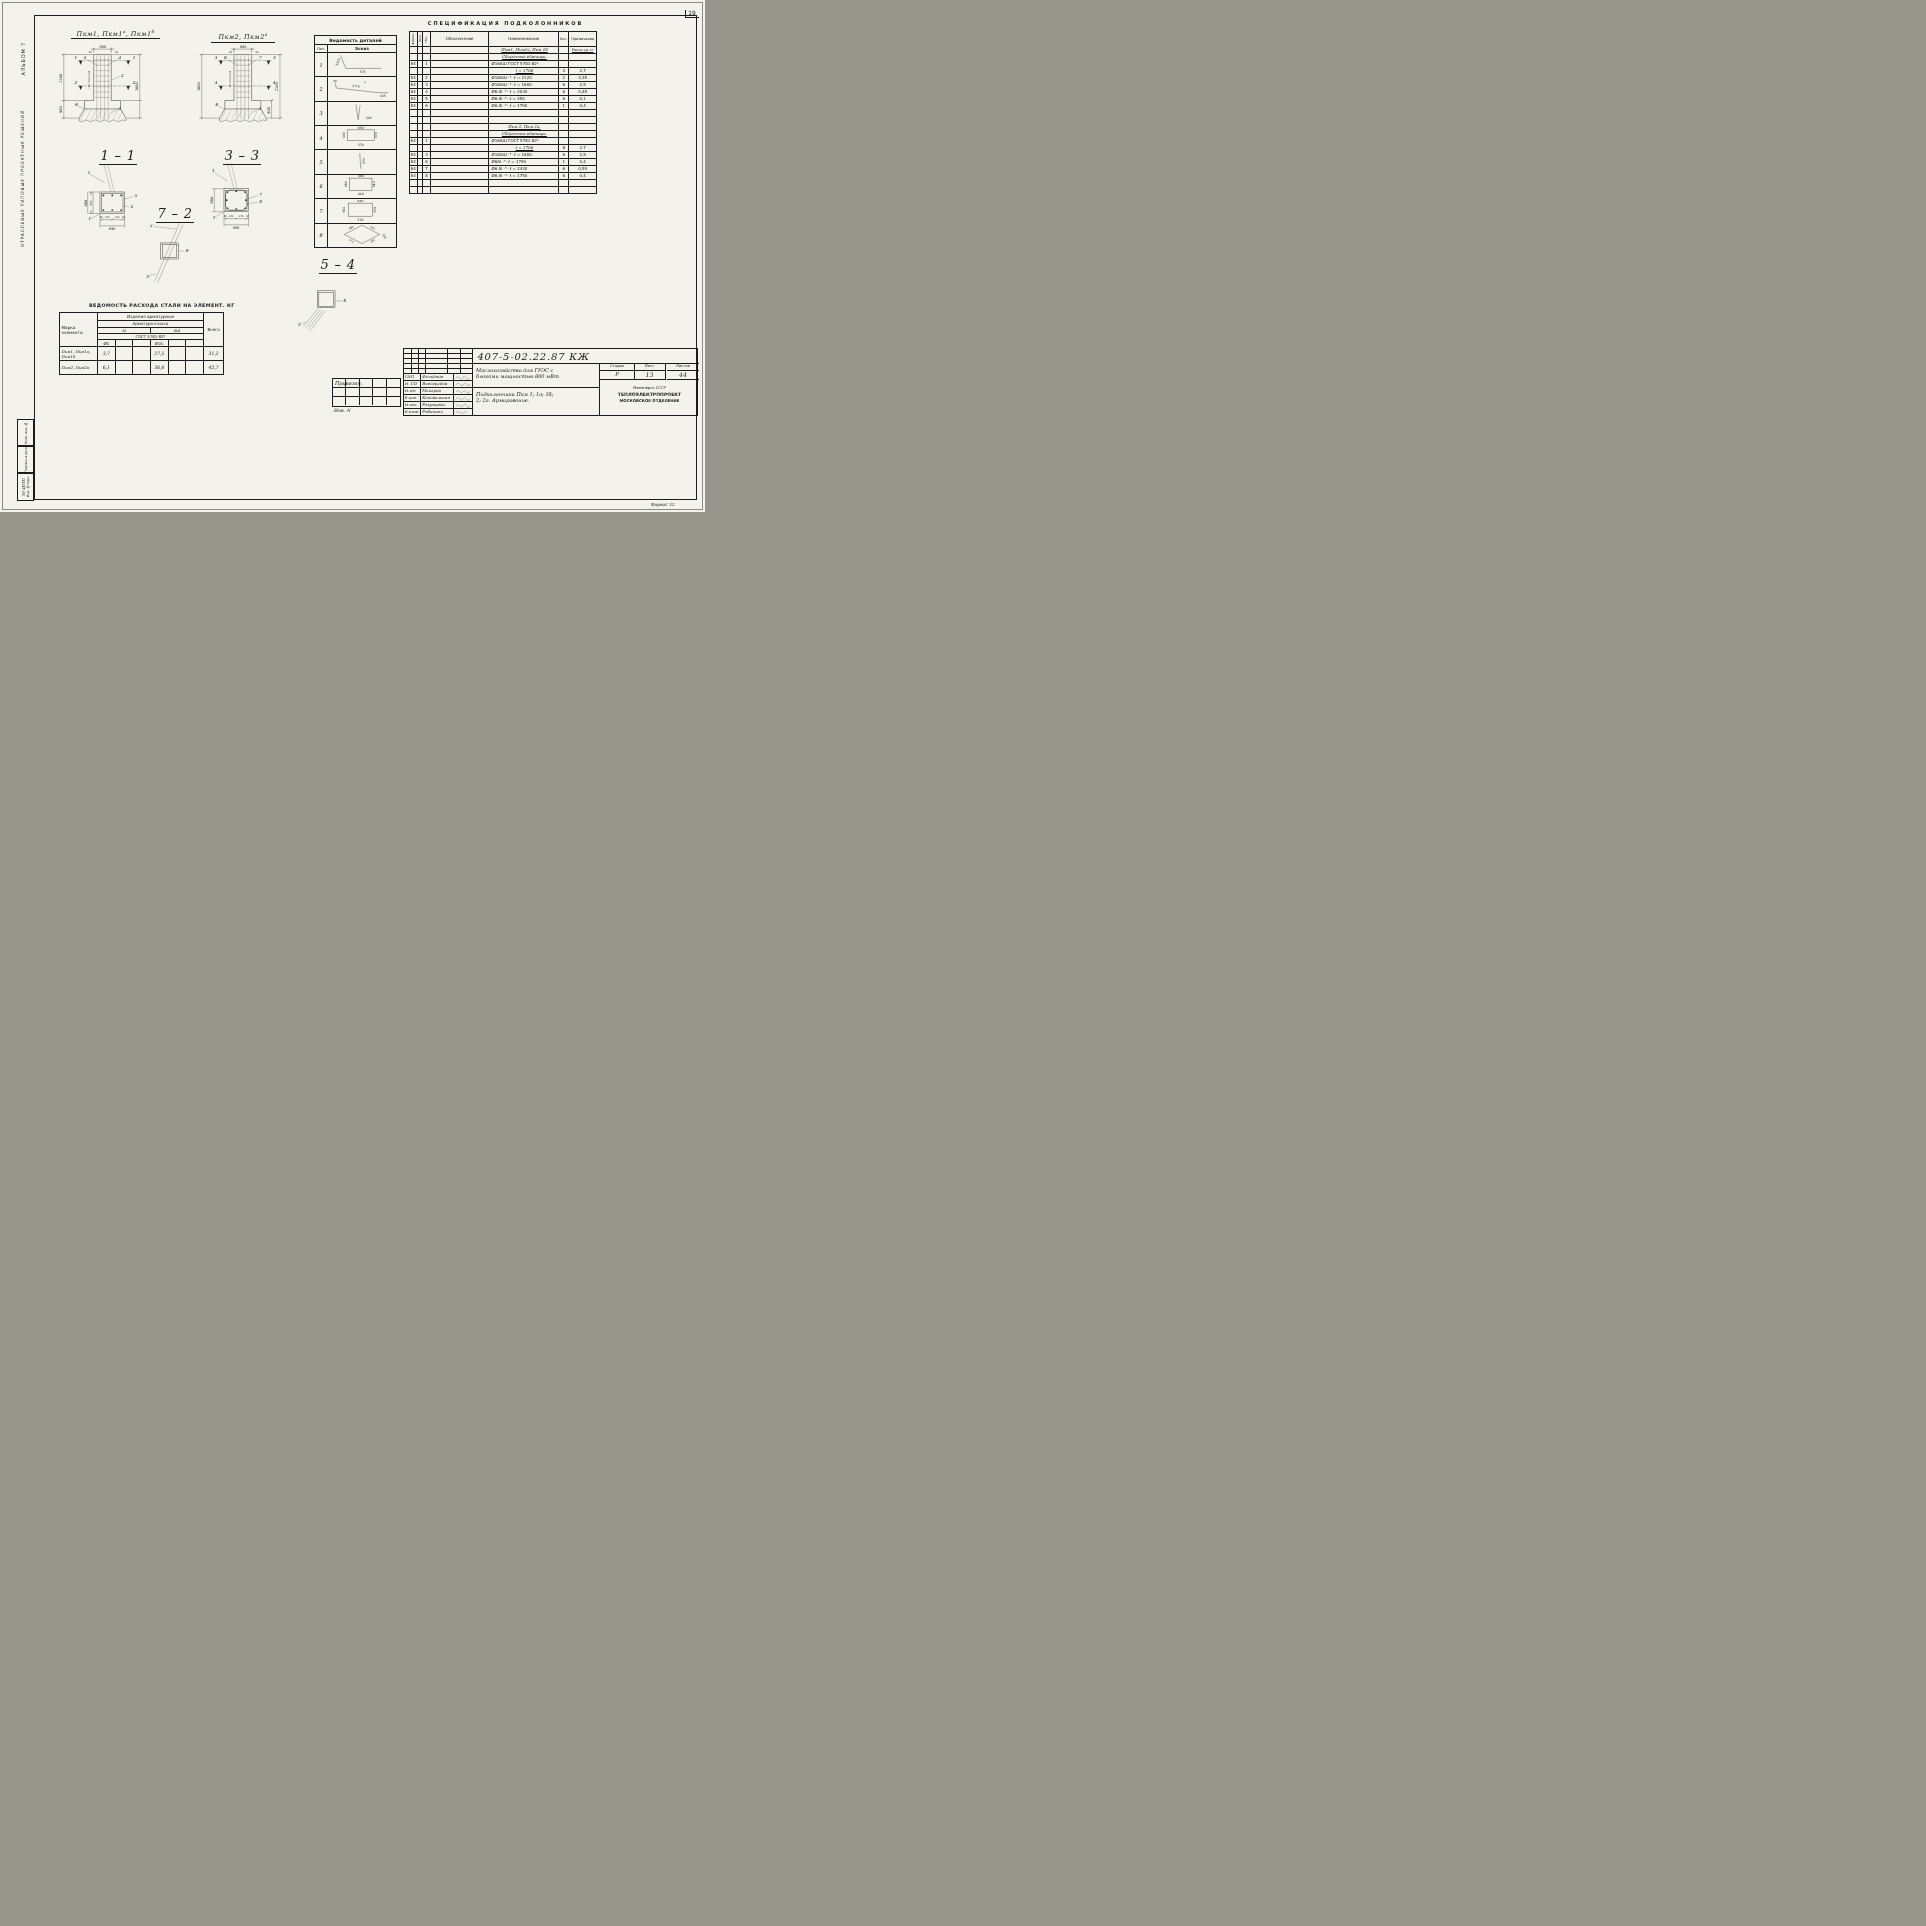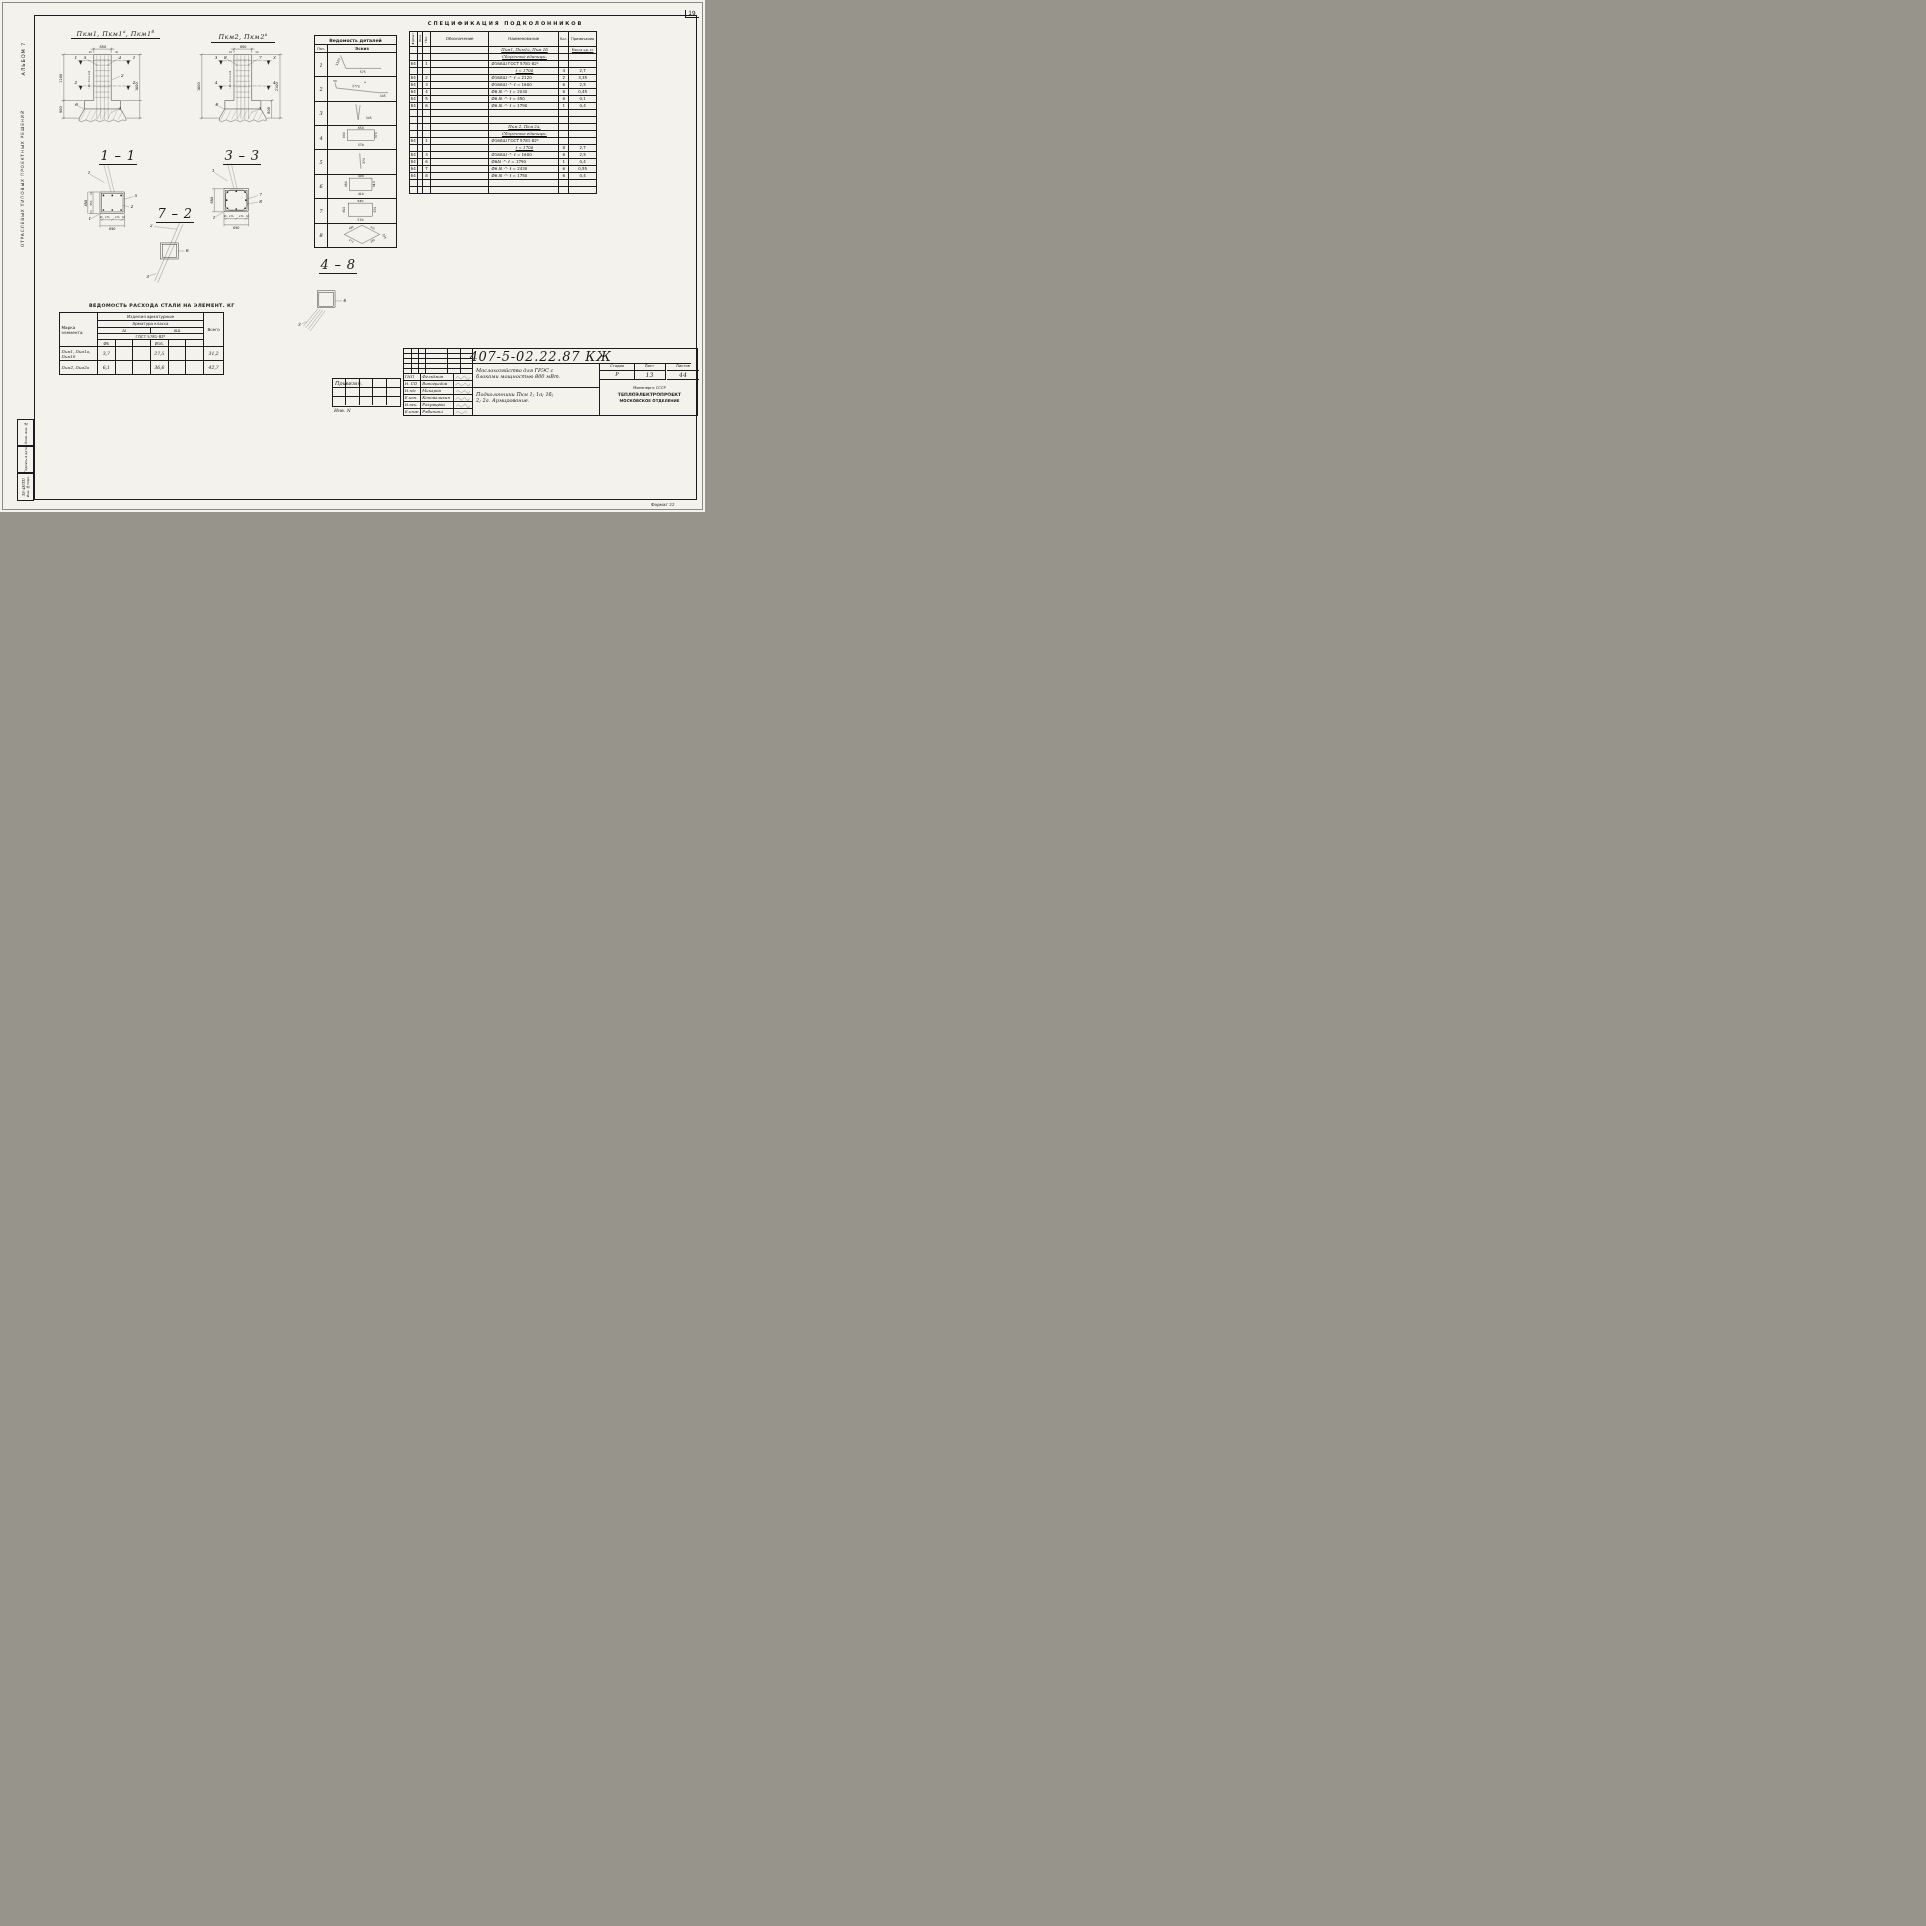--- a/index.html
+++ b/index.html
@@ -232,21 +232,21 @@
     <text x="250" y="108" class="hwt">4</text>
     <text x="122" y="41" class="hwt">8</text>
     <text x="213" y="41" class="hwt">7</text>
     <text x="100" y="165" class="hwt">6</text>
     <text x="212" y="176" class="hwt">3</text>
   </svg>
 
   <div class="abs hw sec-title" style="left:99px;top:148px">1 – 1</div>
   <div class="abs hw sec-title" style="left:223px;top:148px">3 – 3</div>
   <div class="abs hw sec-title" style="left:156px;top:206px">7 – 2</div>
-  <div class="abs hw sec-title" style="left:319px;top:257px">4 – 8</div>
+  <div class="abs hw sec-title" style="left:319px;top:257px">5 – 4</div>
 
   <svg class="abs" style="left:73px;top:162px" width="77" height="73" viewBox="0 0 200 190">
     <g stroke="#333" stroke-width="0.6">
         <line x1="80" y1="6" x2="99" y2="78"></line>
         <line x1="90" y1="6" x2="107" y2="78"></line>
       </g>
     <g stroke="#222" stroke-width="1.1" fill="none">
         <rect x="70" y="78" width="64" height="56"></rect>
         <rect x="74" y="82" width="56" height="48"></rect>
       </g>
@@ -830,21 +830,21 @@
           </svg>
         </div>
       <div style="display:flex;height:6.5px">
           <span class="hw" style="width:17px;border-right:0.4px solid #1c1c1c;font-size:3.9px;padding-left:0.8px">В.инж.</span>
           <span class="hw" style="width:33px;border-right:0.4px solid #1c1c1c;font-size:4px;padding-left:1.2px">Рябинина</span>
           <svg width="17" height="6.2" viewBox="0 0 44 16">
             <path d="M4 10 q6 -7 11 -1 t10 0 t9 1" stroke="#333" fill="none" stroke-width="0.8"></path>
           </svg>
         </div>
     </div>
-    <div class="sc hw" style="left:60px;top:0;width:227px;height:15.4px;border-right:none;font-size:13px;letter-spacing:0.8px;display:flex;align-items:center;padding-left:5.4px">407-5-02.22.87 КЖ</div>
+    <div class="sc hw" style="left:68px;top:0;width:227px;height:15.4px;border-right:none;font-size:10px;letter-spacing:0.8px;display:flex;align-items:center;padding-left:5.4px">407-5-02.22.87 КЖ</div>
     <div class="sc" style="left:69px;top:15.4px;width:127px;height:24px;padding:2.3px 3.1px">
       <div class="hw" style="font-size:5px">Маслохозяйство для ГРЭС с</div>
       <div class="hw" style="font-size:5px">блоками мощностью 800 мВт.</div>
     </div>
     <div class="sc" style="left:69px;top:39px;width:127px;height:28px;border-bottom:none;padding:3.1px 3.1px">
       <div class="hw" style="font-size:5px">Подколонники Пкм 1; 1а; 1б;</div>
       <div class="hw" style="font-size:5px">2; 2а. Армирование.</div>
     </div>
     <div class="sc" style="left:196px;top:15.4px;width:35px;height:7px;text-align:center;font-size:3.7px">Стадия</div>
     <div class="sc" style="left:230px;top:15.4px;width:32px;height:7px;text-align:center;font-size:3.7px">Лист</div>

